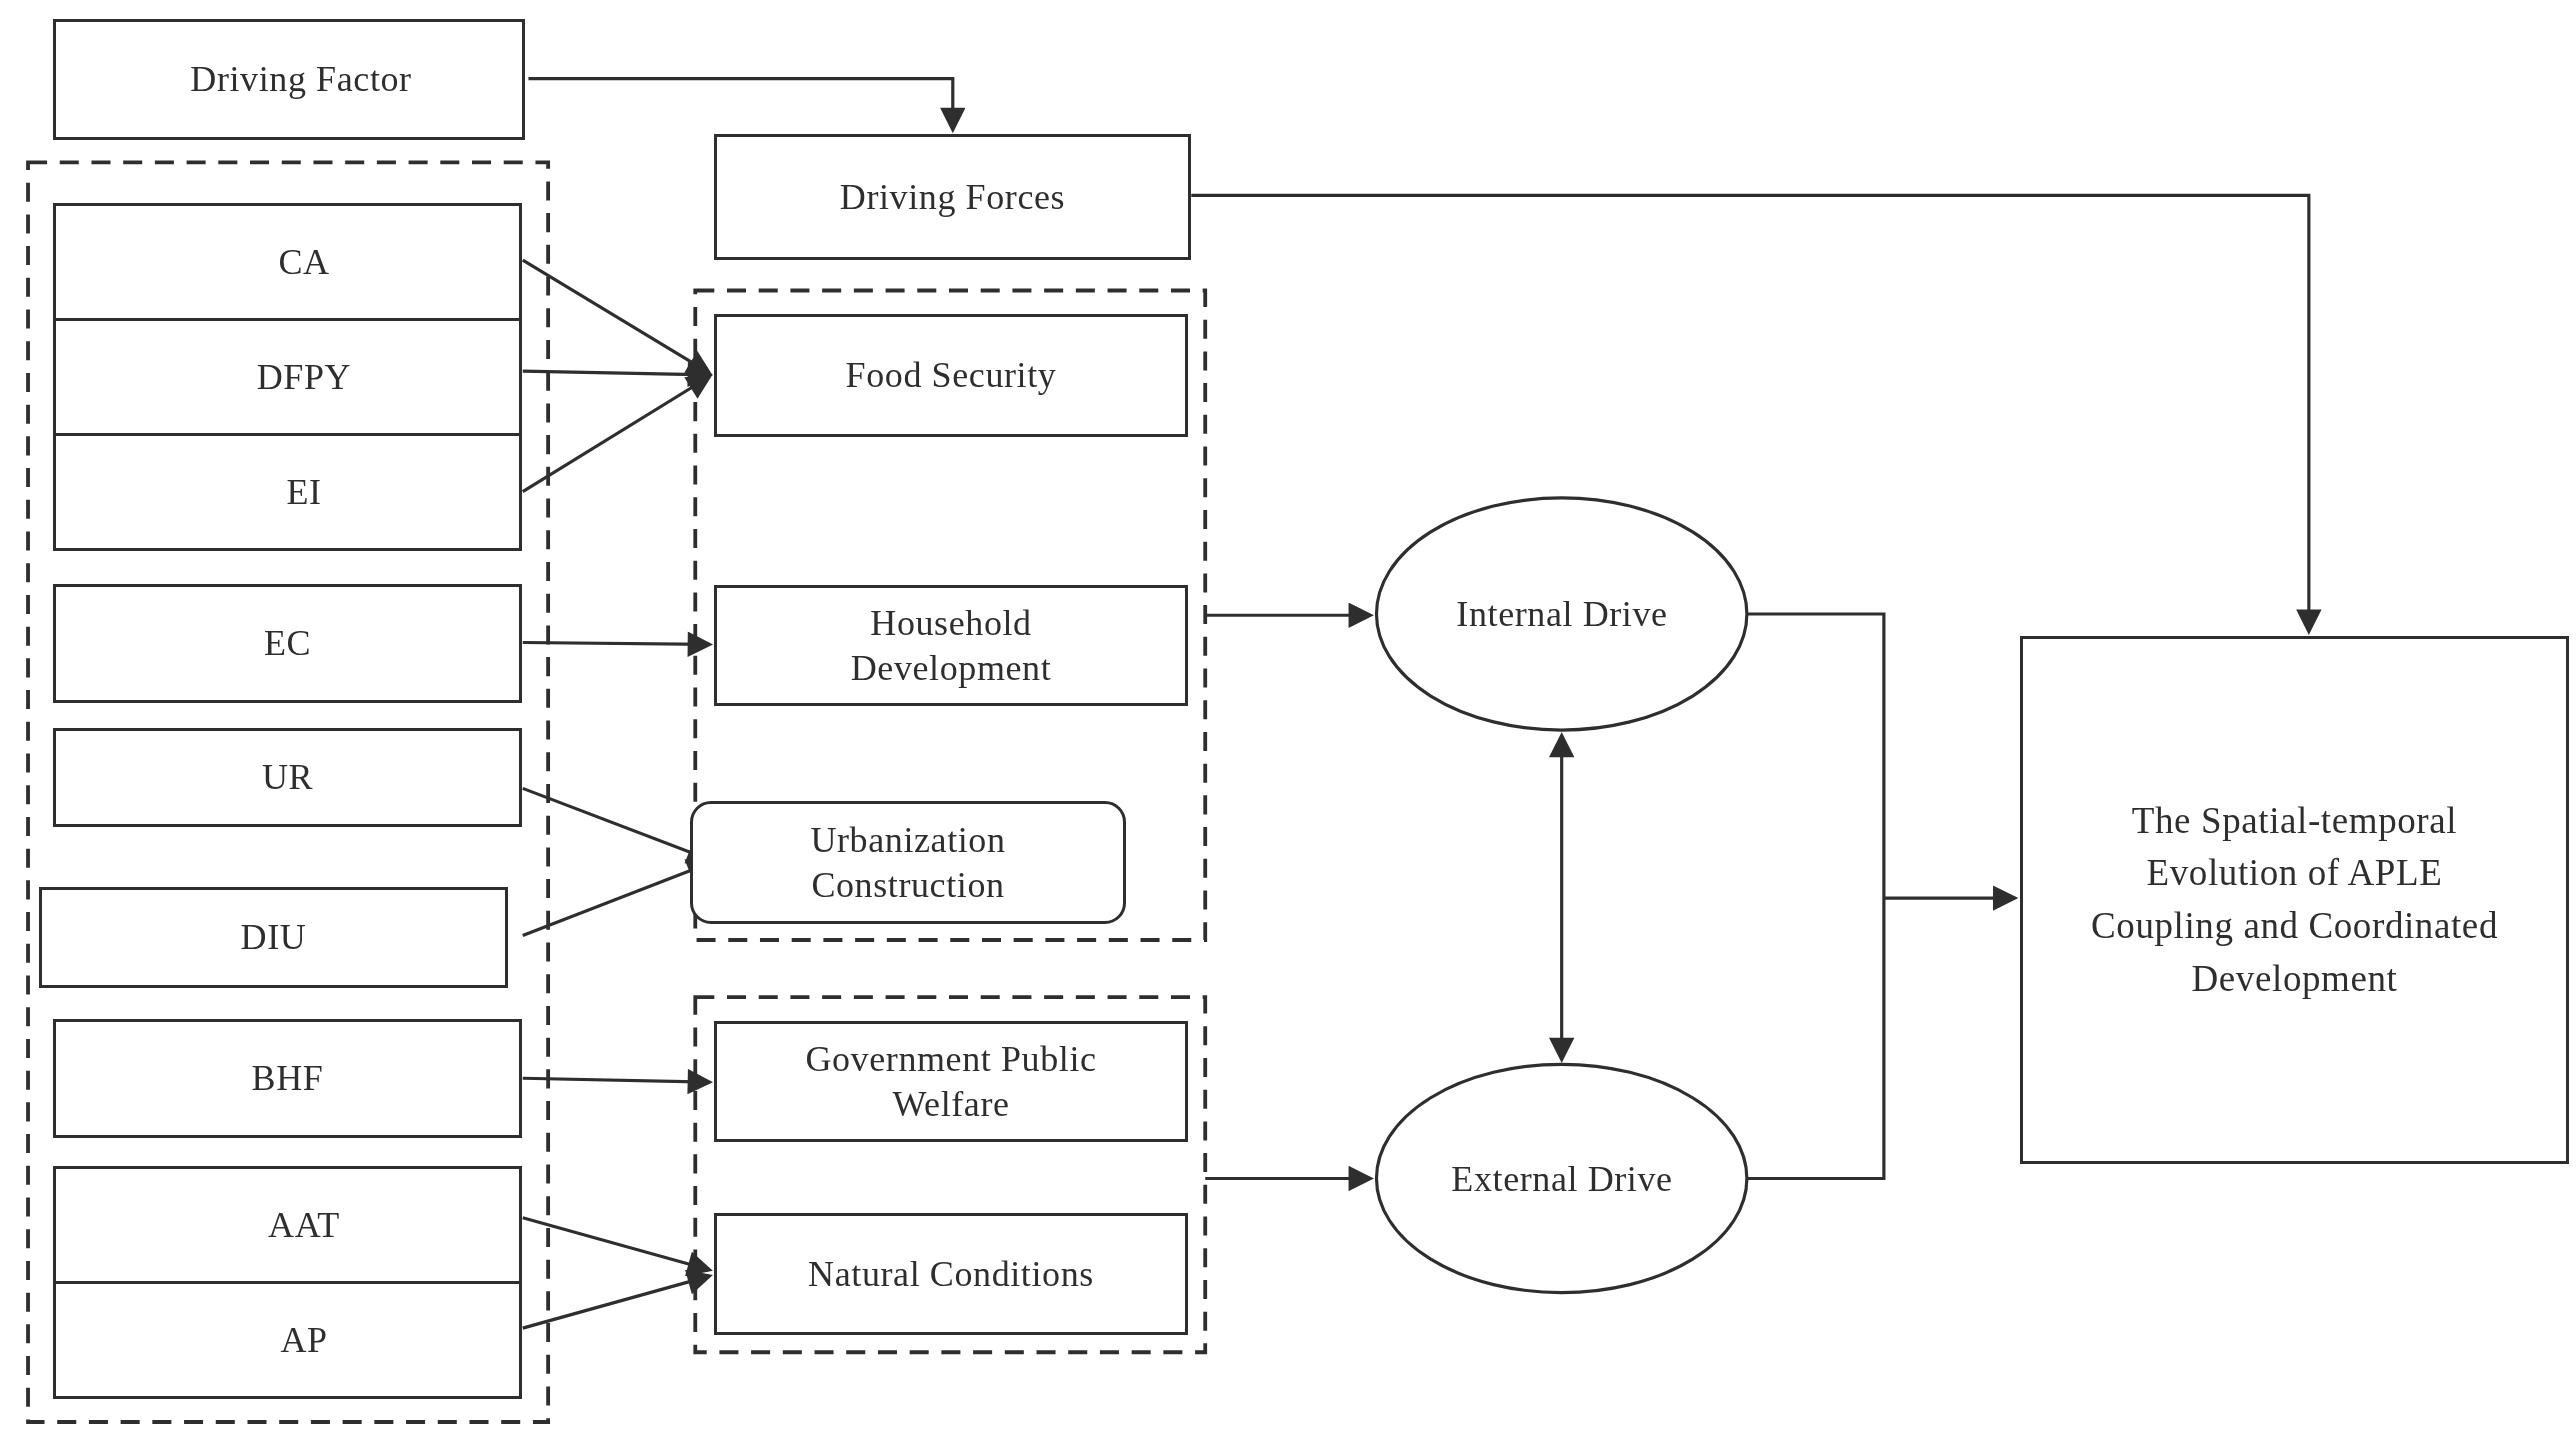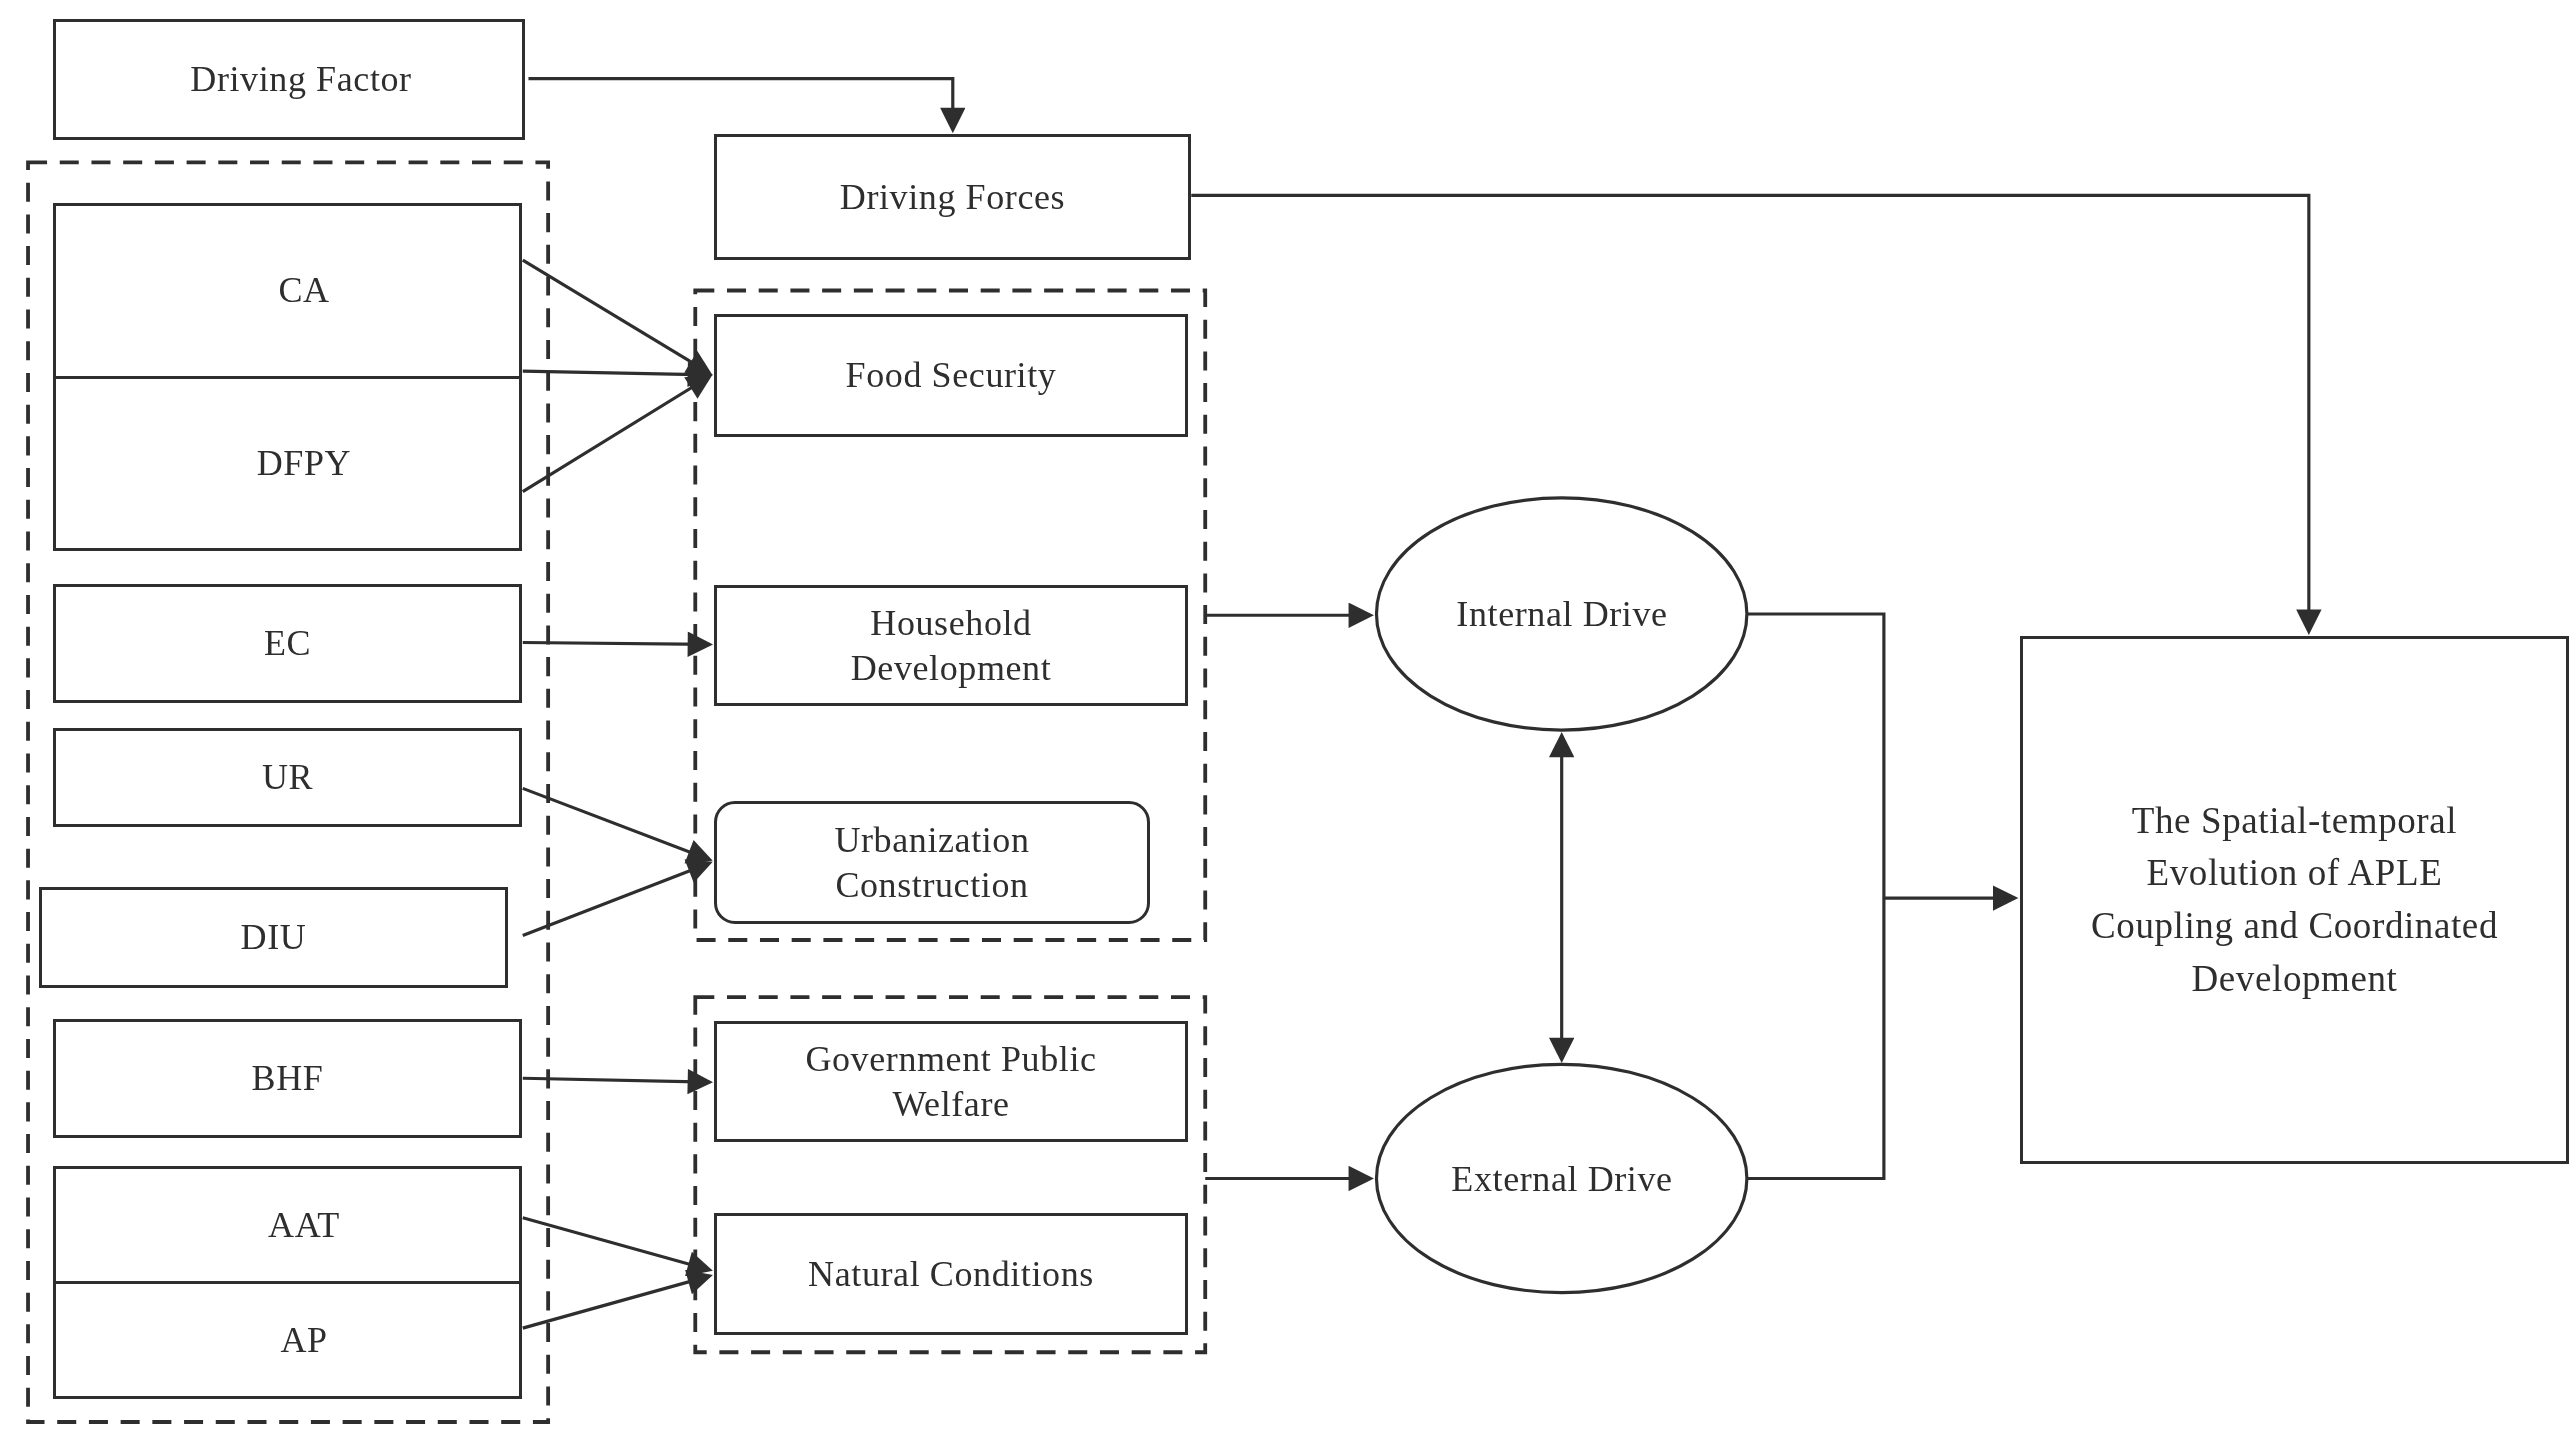--- a/index.html
+++ b/index.html
@@ -108,20 +108,23 @@
     <span>Driving Factor</span>
   </div>
 
   <div class="node stack" style="left:53px; top:203px; width:469px; height:348px;">
     <div class="row">
       <span>CA</span>
     </div>
     <div class="row">
       <span>DFPY</span>
     </div>
+    <div class="row">
+      <span>EI</span>
+    </div>
   </div>
 
   <div class="node" style="left:53px; top:584px; width:469px; height:119px;">
     <span>EC</span>
   </div>
 
   <div class="node" style="left:53px; top:728px; width:469px; height:99px;">
     <span>UR</span>
   </div>
 
@@ -150,21 +153,21 @@
     <span>Food Security</span>
   </div>
 
   <div class="node multiline" style="left:714px; top:585px; width:474px; height:121px;">
     <div>
       <div>Household</div>
       <div>Development</div>
     </div>
   </div>
 
-  <div class="node multiline" style="left:714px; top:801px; width:436px; height:123px;border-radius:21px;">
+  <div class="node multiline" style="left:690px; top:801px; width:436px; height:123px;border-radius:21px;">
     <div>
       <div>Urbanization</div>
       <div>Construction</div>
     </div>
   </div>
 
   <div class="node multiline" style="left:714px; top:1021px; width:474px; height:121px;">
     <div>
       <div>Government Public</div>
       <div>Welfare</div>

